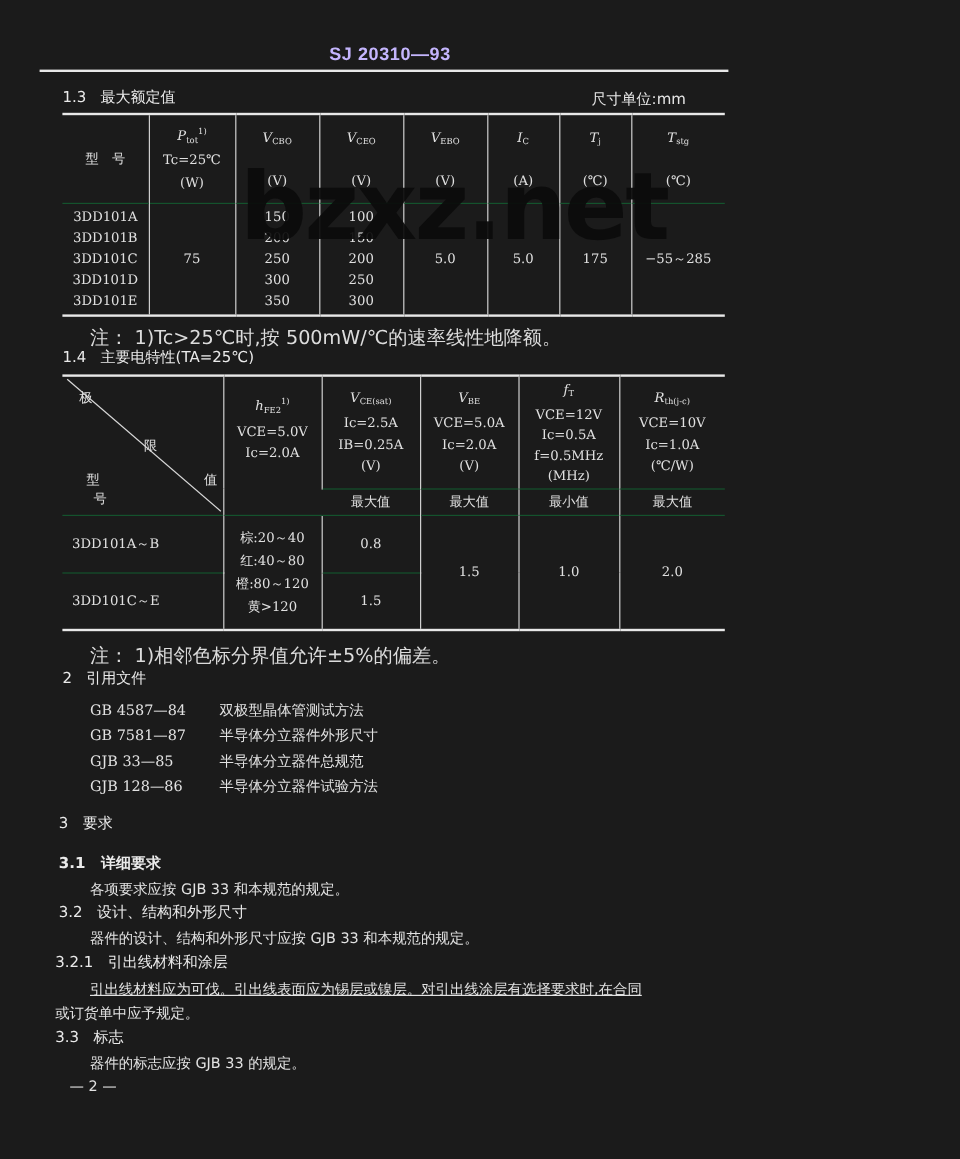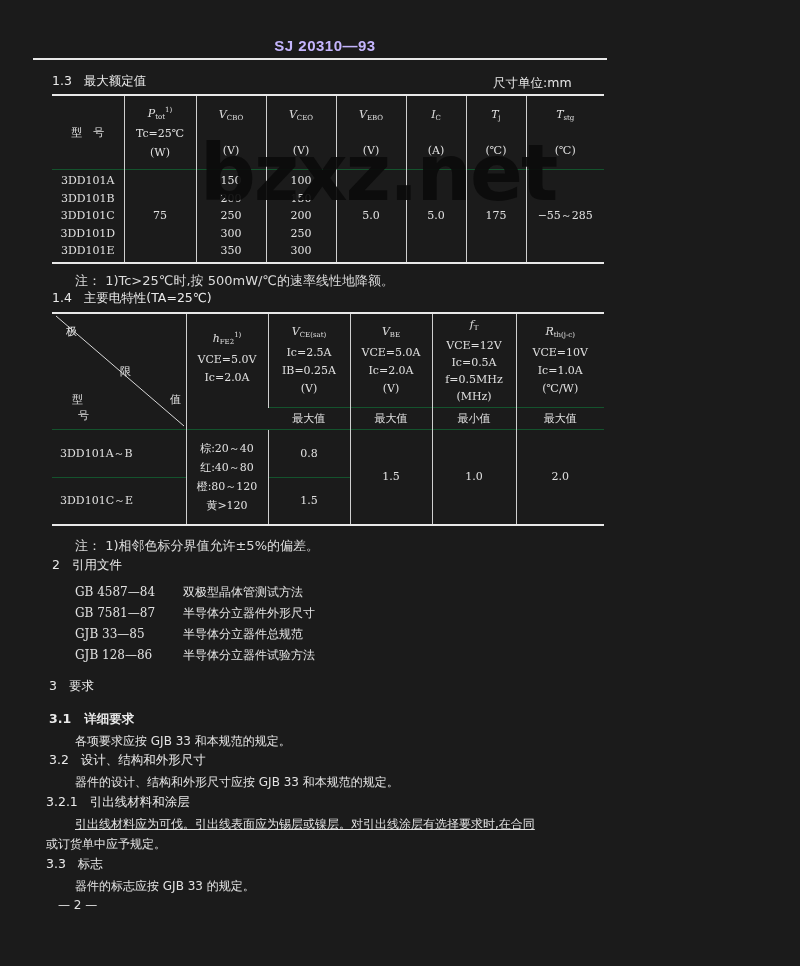--- a/index.html
+++ b/index.html
@@ -6,21 +6,21 @@
   body {
     width: 800px; height: 966px; background: #1b1b1b; color: #e6e6e6;
     font-family: "DejaVu Serif", "Liberation Serif", serif;
     position: relative; overflow: hidden;
   }
   .abs { position: absolute; }
   .hdr { left: 0; width: 650px; top: 37px; text-align: center; font-family: "Liberation Sans", sans-serif; font-weight: bold; font-size: 15px; letter-spacing: 0.5px; color: #c4b5fd; }
   .rule { background: #e8e8e8; height: 2px; }
   .sec { font-family: "DejaVu Sans", sans-serif; font-size: 12.5px; color: #eaeaea; }
   .body-text { font-family: "DejaVu Sans", sans-serif; font-size: 12px; color: #e2e2e2; }
-  .note { font-family: "DejaVu Sans", sans-serif; font-size: 13px; color: #dcdcdc; }
+  .note { font-family: "DejaVu Sans", sans-serif; font-size: 16px; color: #dcdcdc; }
   .unit { font-family: "DejaVu Sans", sans-serif; font-size: 12.5px; }
 
   table.t { position: absolute; border-collapse: collapse; font-size: 11px; color: #e0e0e0; }
   table.t td { border-left: 1px solid #cfcfcf; text-align: center; vertical-align: middle; padding: 0; }
   table.t td:first-child { border-left: none; }
   .top-border { border-top: 2px solid #e8e8e8 !important; }
   .bot-border { border-bottom: 2px solid #e8e8e8 !important; }
   .hline { border-top: 1px solid #14532d; }
   .sym { font-style: italic; }
   .sub { font-size: 7px; font-style: normal; vertical-align: -2px; }

